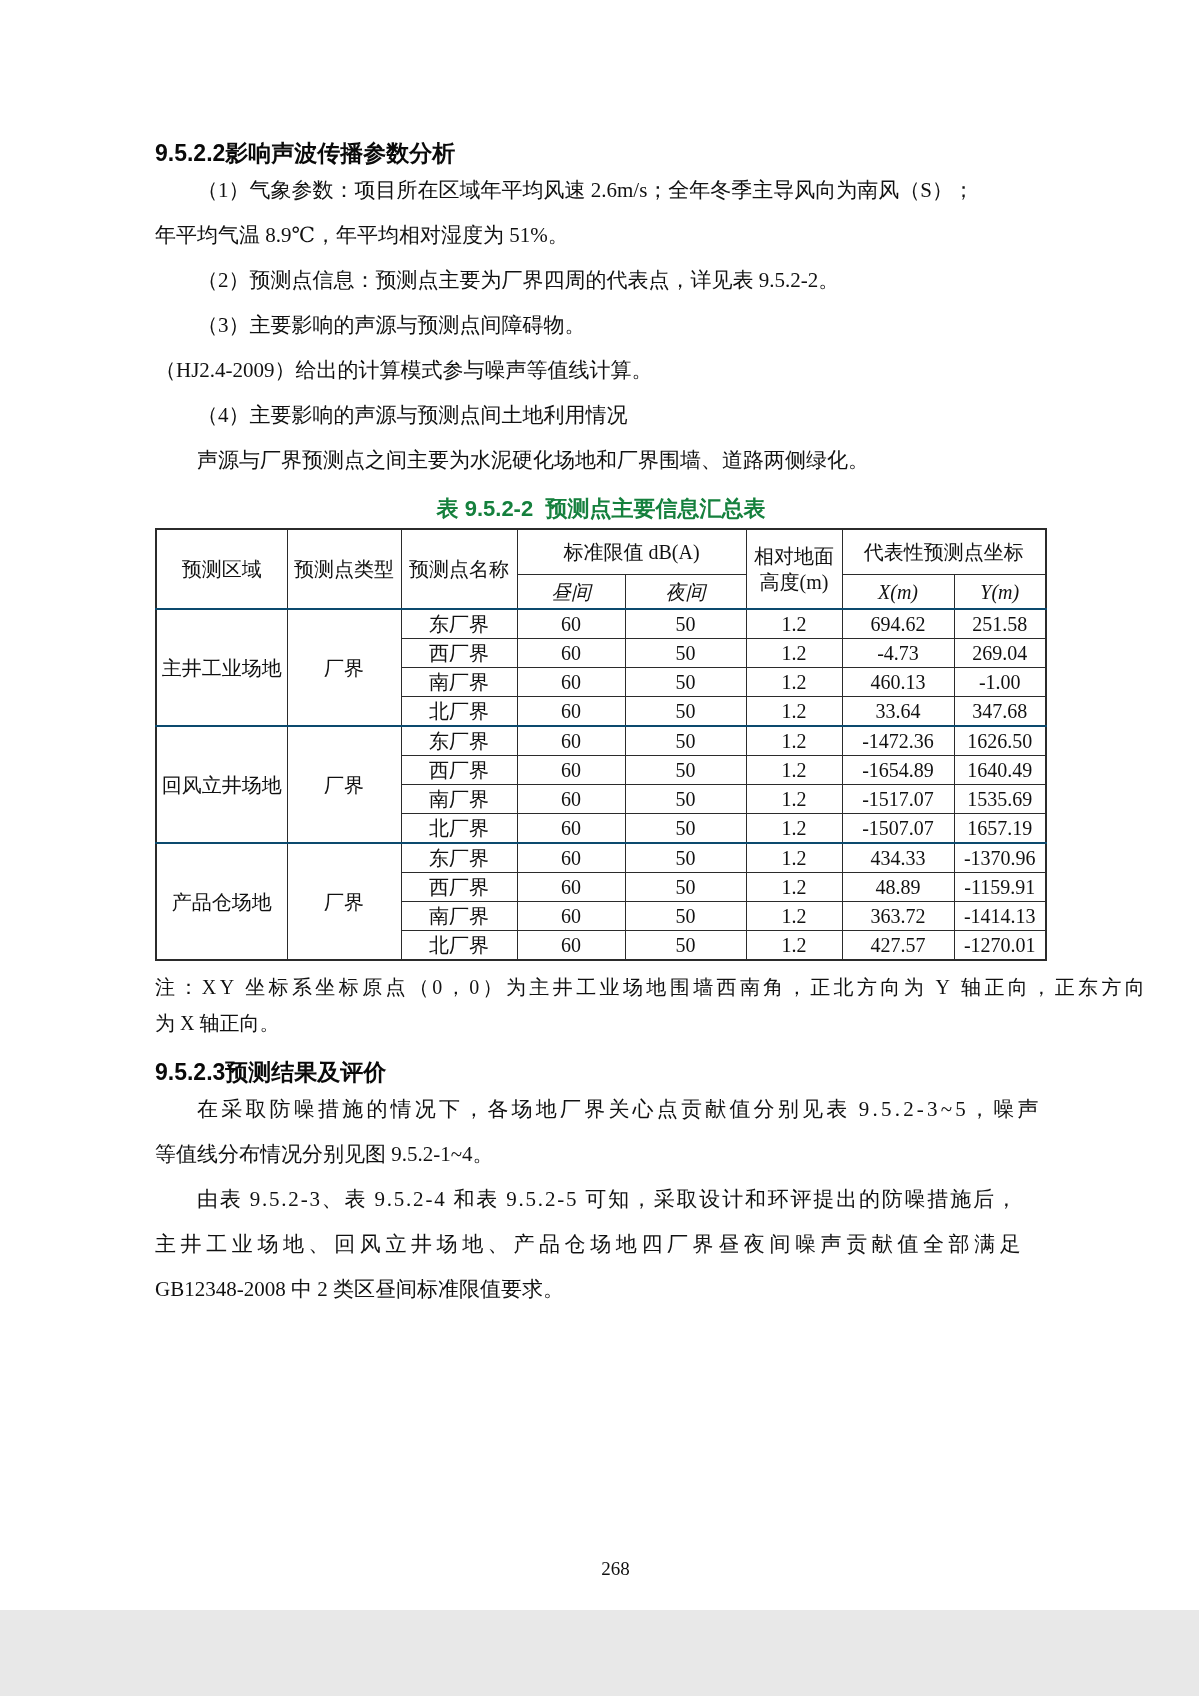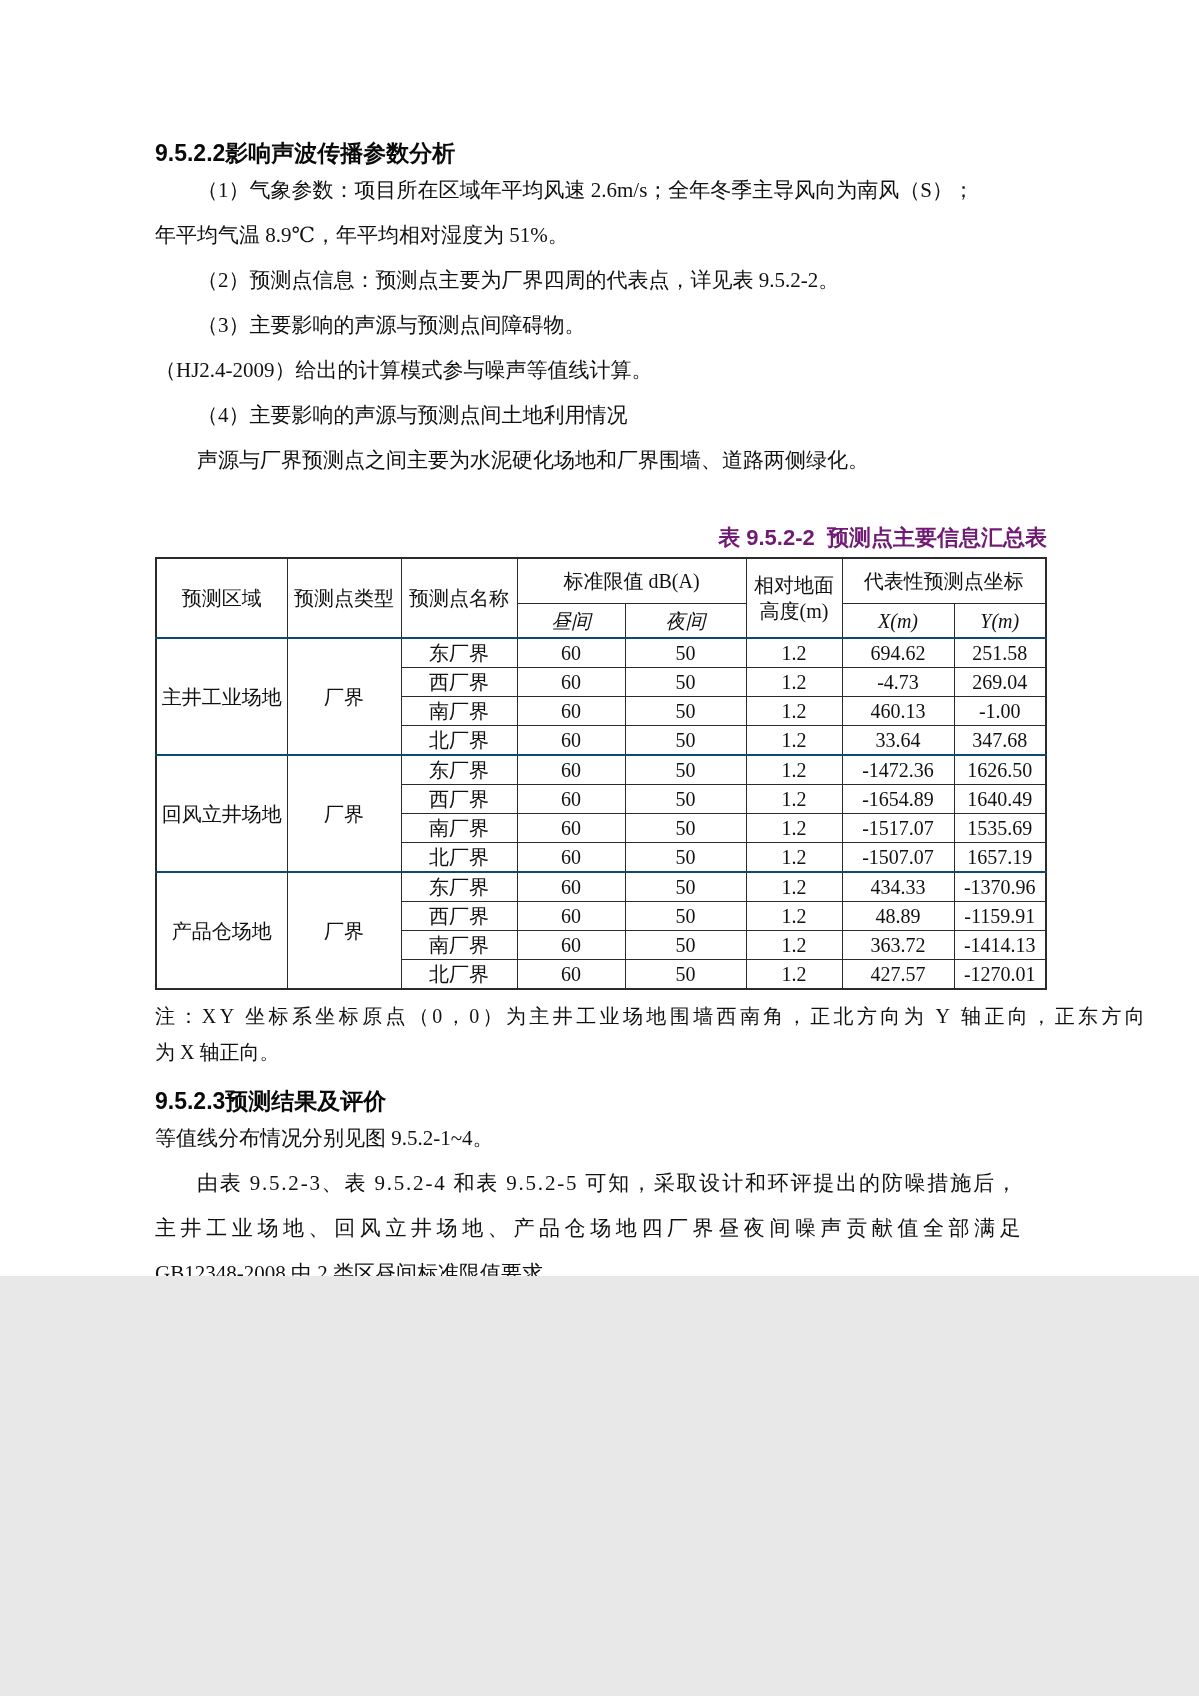--- a/index.html
+++ b/index.html
@@ -1,18 +1,18 @@
 <!DOCTYPE html>
 <html><head>
 <meta charset="utf-8">
 <style>
   html,body{margin:0;padding:0;background:#e8e8e8;}
   .page{
     position:relative;
-    width:1199px;height:1276px;
+    width:1199px;height:1610px;
     background:#ffffff;
     margin:0 auto;
     overflow:hidden;
     font-family:"Liberation Serif","DejaVu Serif",serif;
     color:#111;
   }
   .content{
     position:absolute;
     left:155px;top:0;
     width:892px;
@@ -32,28 +32,28 @@
     font-size:21px;
     line-height:45px;
     white-space:nowrap;
   }
   .indent{text-indent:42px;}
   .ls-wide{letter-spacing:6.5px;}
   .ls-med{letter-spacing:3.2px;}
   .ls-sm{letter-spacing:1.8px;}
   .ls-med2{letter-spacing:4.6px;}
   .table-title{
-    margin-top:40px;
-    text-align:right;
+    margin-top:11px;
+    text-align:center;
     font-family:"Liberation Sans","DejaVu Sans",sans-serif;
     font-weight:700;
     font-size:22px;
     line-height:30px;
     white-space:pre;
-    color:#701a75;
+    color:#15803d;
   }
   table.info{
     margin-top:4px;
     width:892px;
     border-collapse:collapse;
     table-layout:fixed;
     font-size:20px;
     padding-left:35px;
   }
   table.info,
@@ -239,20 +239,21 @@
             <td>-1270.01</td>
           </tr>
         </tbody>
     </table>
 
     <div class="note-line note-first">注：XY 坐标系坐标原点（0，0）为主井工业场地围墙西南角，正北方向为 Y 轴正向，正东方向</div>
     <div class="note-line">为 X 轴正向。</div>
 
     <h2 class="h-heading h2">9.5.2.3预测结果及评价</h2>
 
+    <div class="bodyline indent ls-med">在采取防噪措施的情况下，各场地厂界关心点贡献值分别见表 9.5.2-3~5，噪声</div>
     <div class="bodyline">等值线分布情况分别见图 9.5.2-1~4。</div>
     <div class="bodyline indent ls-sm">由表 9.5.2-3、表 9.5.2-4 和表 9.5.2-5 可知，采取设计和环评提出的防噪措施后，</div>
     <div class="bodyline ls-med2">主井工业场地、回风立井场地、产品仓场地四厂界昼夜间噪声贡献值全部满足</div>
     <div class="bodyline">GB12348-2008 中 2 类区昼间标准限值要求。</div>
 
   </div>
 
   <div class="footer-pageno">268</div>
 </div>
 

